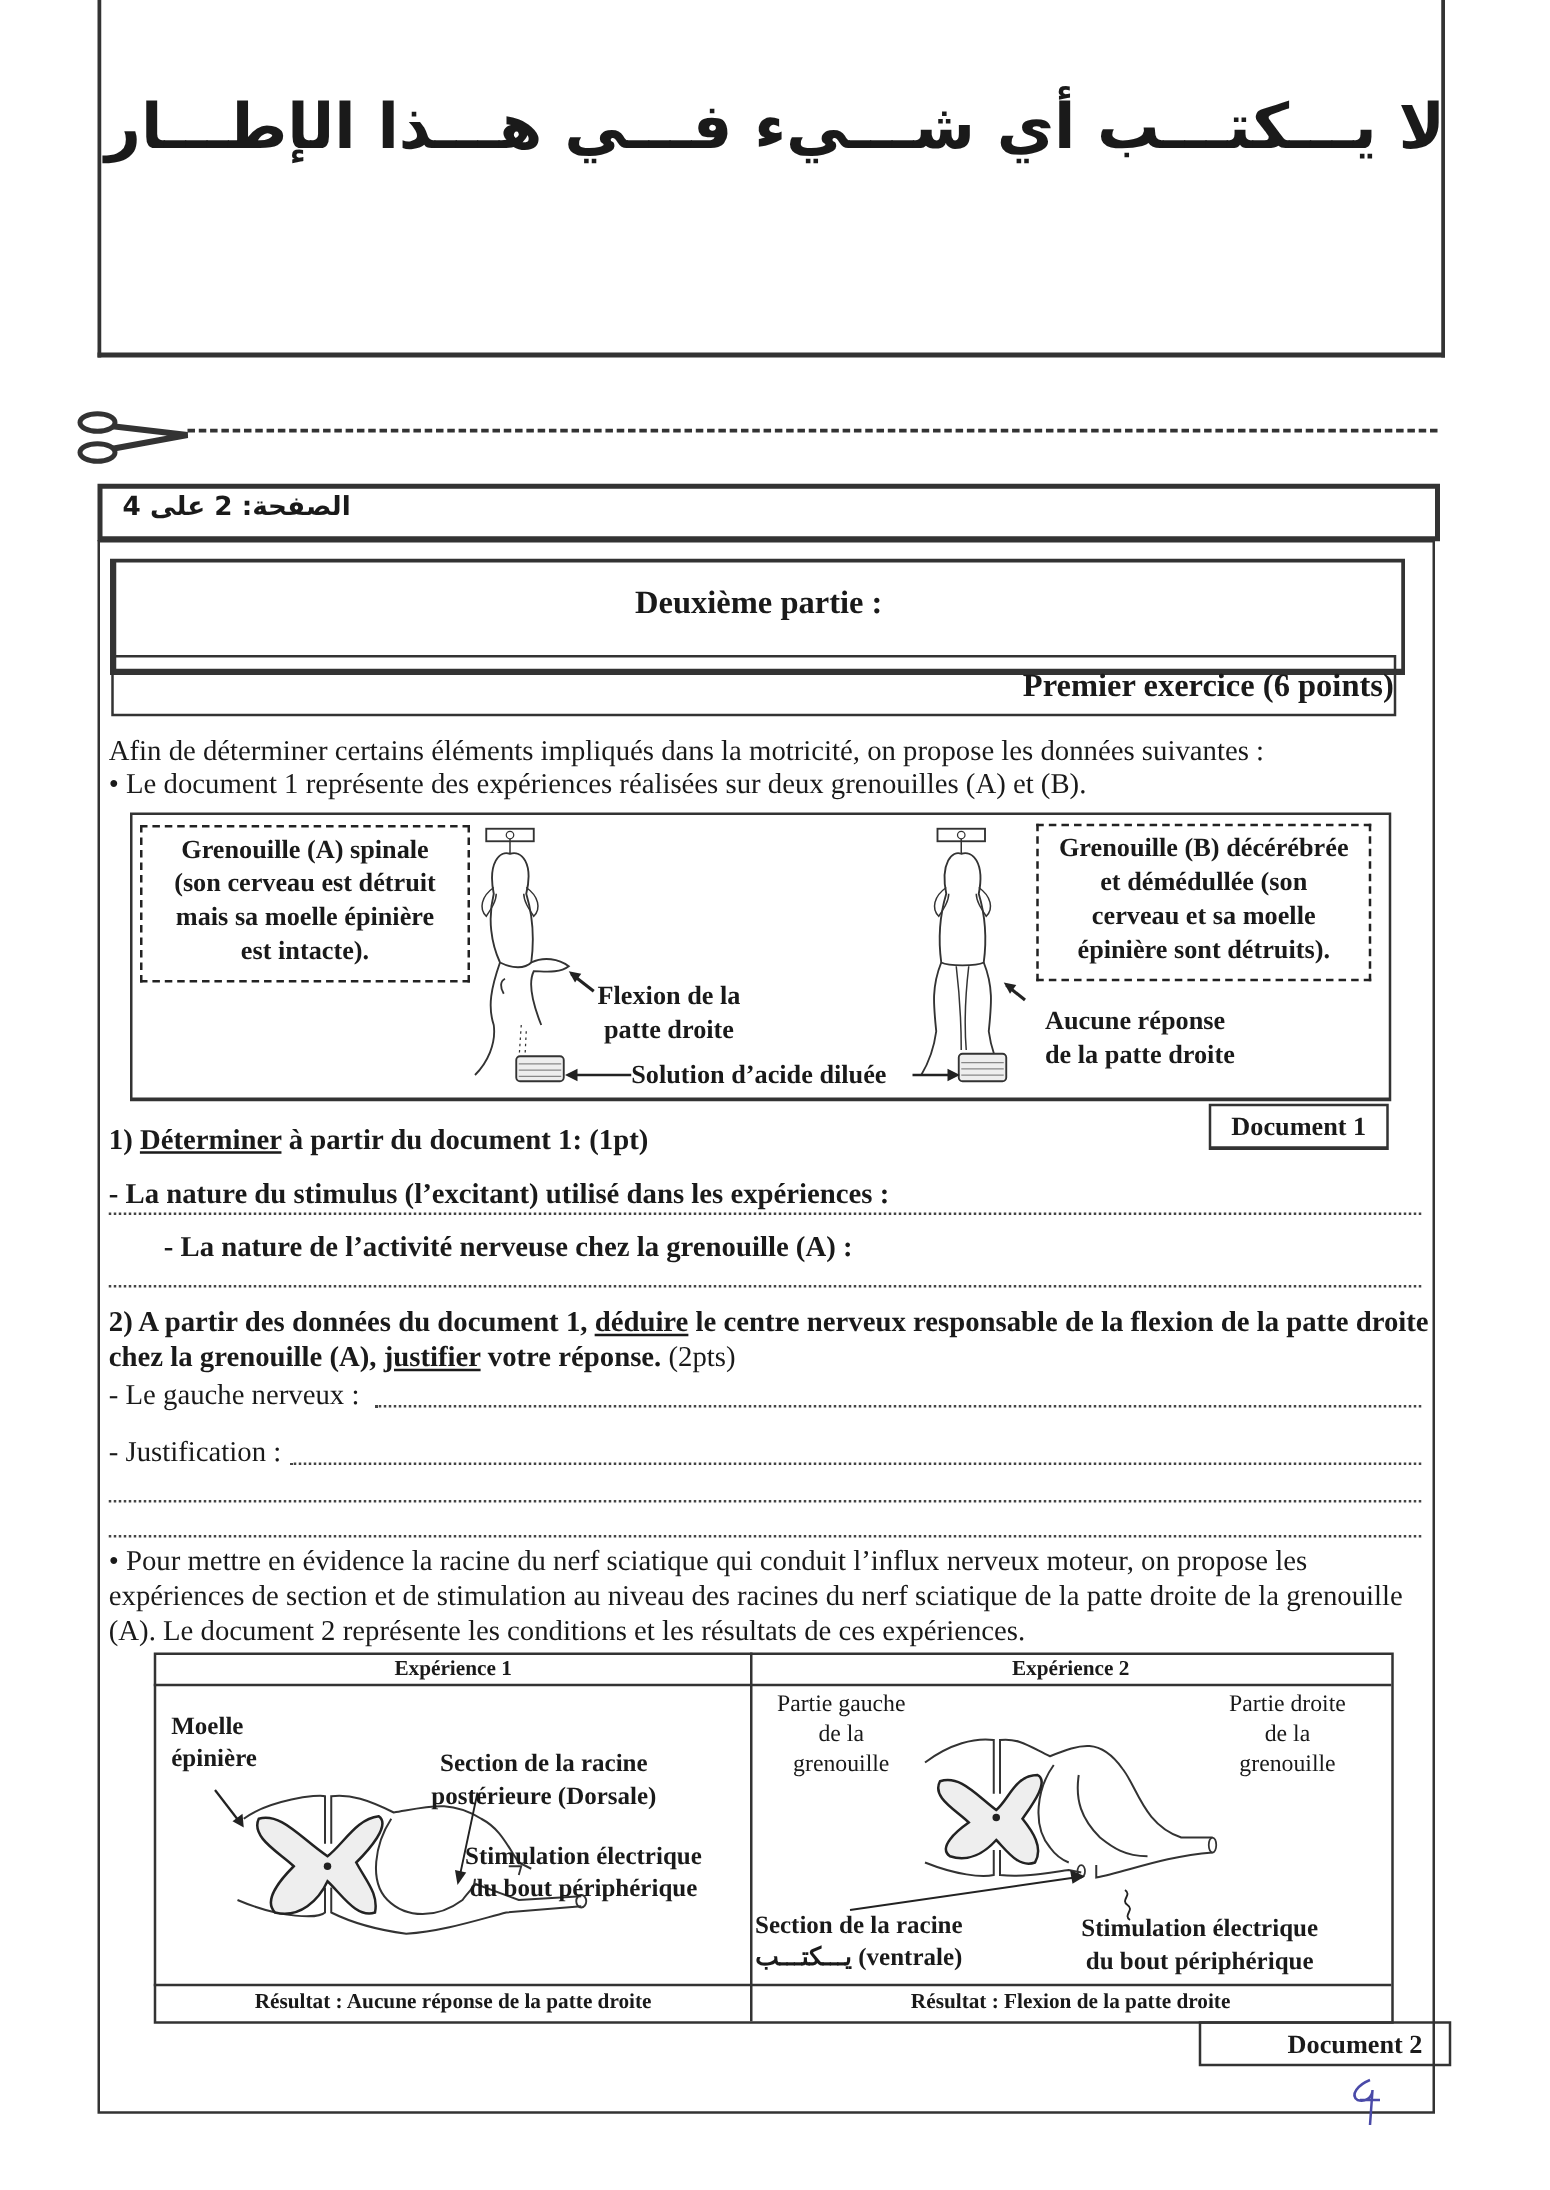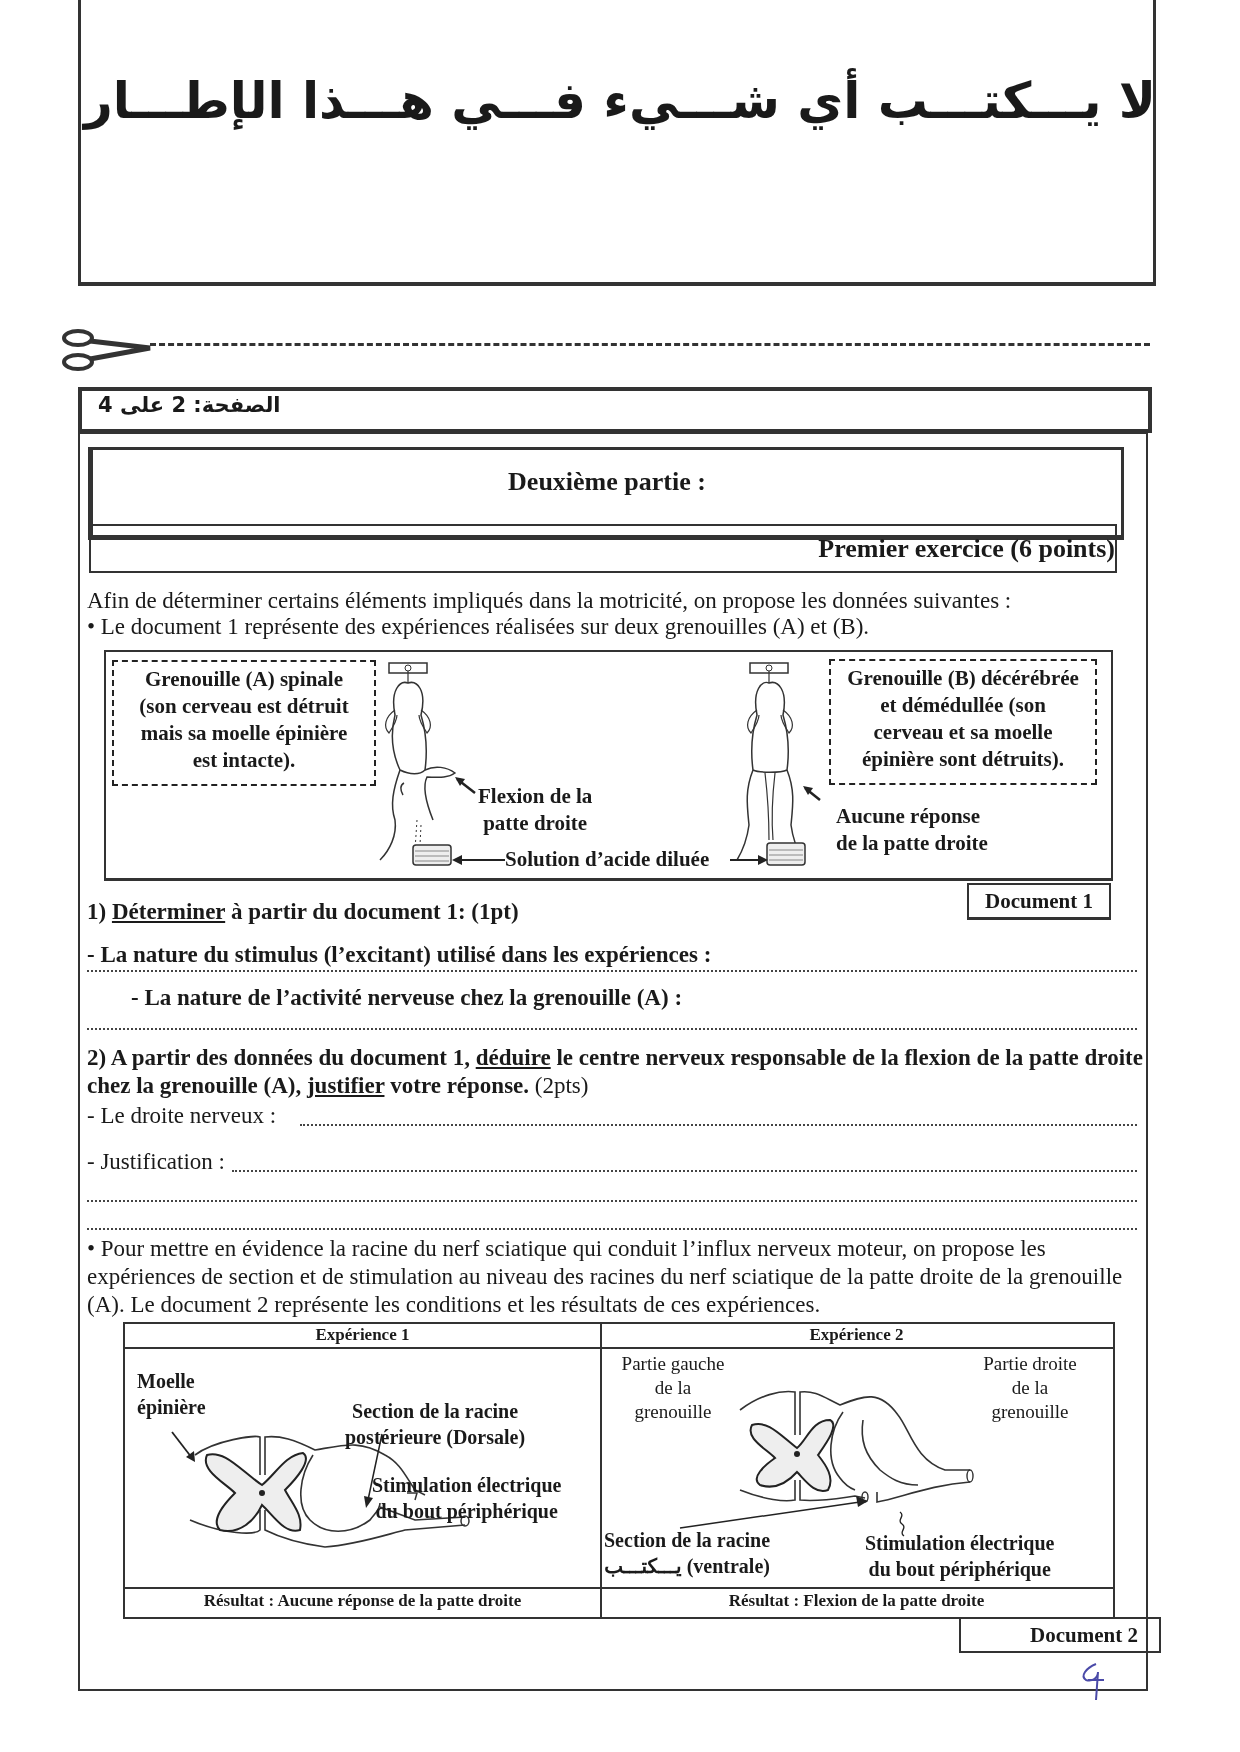--- a/index.html
+++ b/index.html
@@ -179,21 +179,21 @@
   <span>1) </span><span class="u">Déterminer</span><span> à partir du document 1:    (1pt)</span>
 </div>
 <div id="q1-a" class="abs q bold">- La nature du stimulus (l’excitant) utilisé dans les expériences :</div>
 <div id="q1-a-line" class="abs dots"></div>
 <div id="q1-b" class="abs q bold">- La nature de l’activité nerveuse chez la grenouille (A) :</div>
 <div id="q1-b-line" class="abs dots"></div>
 
 <div id="q2-title" class="abs q bold">
   <span>2) A partir des données du document 1, </span><span class="u">déduire</span><span> le centre nerveux responsable de la flexion de la patte droite chez la grenouille (A), </span><span class="u">justifier</span><span> votre réponse.</span><span style="font-weight:normal"> (2pts)</span>
 </div>
-<div id="q2-centre" class="abs q">- Le droite nerveux :</div>
+<div id="q2-centre" class="abs q">- Le gauche nerveux :</div>
 <div id="q2-centre-line" class="abs dots"></div>
 <div id="q2-just" class="abs q">- Justification :</div>
 <div id="q2-just-line" class="abs dots"></div>
 <div id="q2-line2" class="abs dots"></div>
 <div id="q2-line3" class="abs dots"></div>
 
 <div id="para2" class="abs">•  Pour mettre en évidence la racine du nerf sciatique qui conduit l’influx nerveux moteur, on propose les expériences de section et de stimulation au niveau des racines du nerf sciatique de la patte droite de la grenouille (A). Le document 2 représente les conditions et les résultats de ces expériences.</div>
 
 <div id="doc2-table" class="abs"></div>
 <div id="doc2-divider" class="abs"></div>

